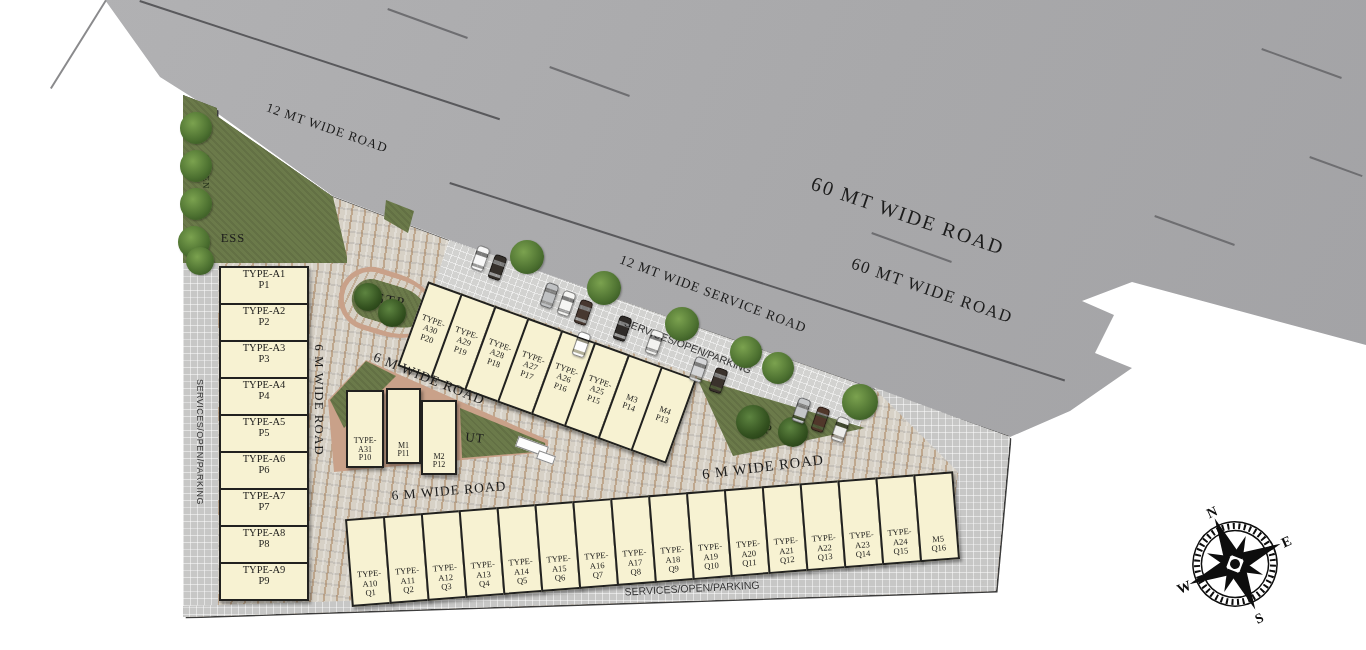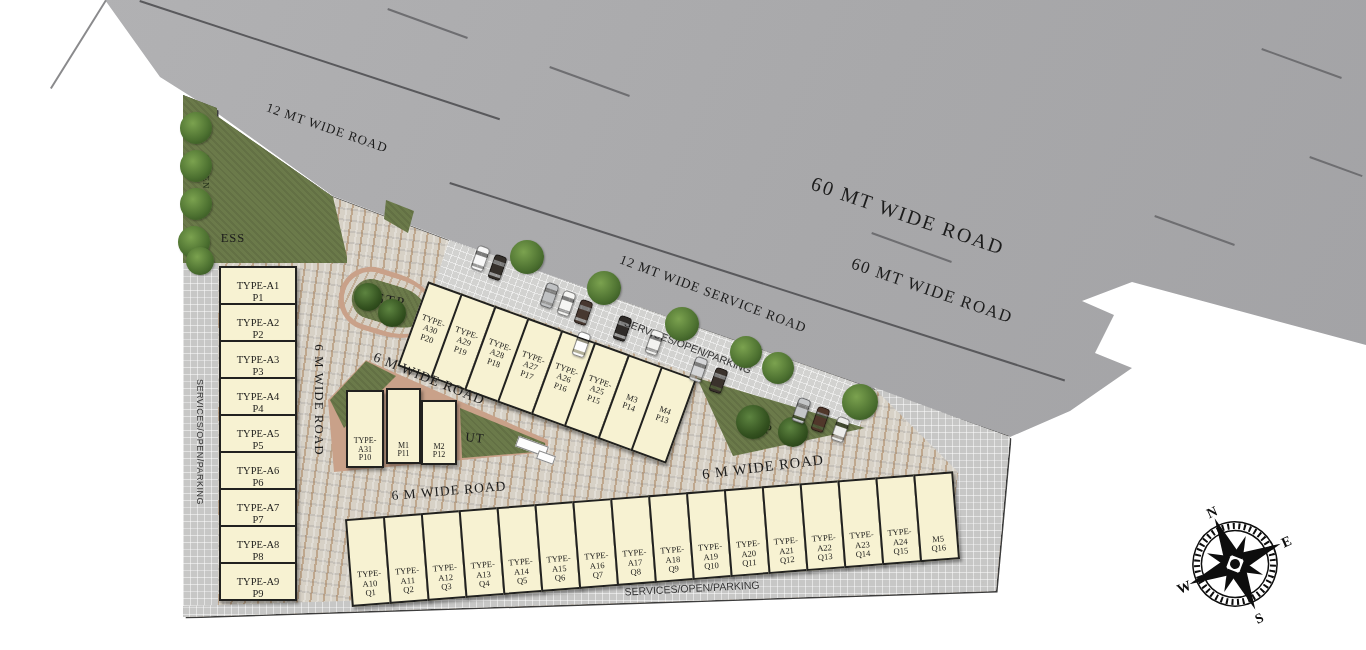--- a/index.html
+++ b/index.html
@@ -28,21 +28,21 @@
   .green{background-color:#6b7a4a;
      background-image:repeating-linear-gradient(45deg,rgba(0,0,0,.08) 0 2px,transparent 2px 5px);}
   .curb{background:#c9a189;}
   .pave{background-color:#d7d1c6;
      background-image:repeating-linear-gradient(98deg,rgba(150,98,48,.3) 0 2px,transparent 2px 8px);}
   
   .plot{box-sizing:border-box;background:#f7f2d2;border:2.5px solid #21211f;
         box-shadow:2px 3px 3px rgba(0,0,0,.35);display:flex;justify-content:center;
         text-align:center;color:#1d1d1b;flex:none;}
   .plot .pl{line-height:1.08;}
-  .plot.left{width:78px;height:39.5px;margin-top:-2.5px;align-items:flex-end;font-size:10.5px;}
+  .plot.left{width:90px;height:39.5px;margin-top:-2.5px;align-items:flex-start;font-size:10.5px;}
   .plot.mid{width:38px;height:90px;margin-left:-2.5px;align-items:center;font-size:8.5px;}
   .plot.bottom{width:40.5px;height:88px;margin-left:-2.5px;align-items:flex-end;font-size:8.5px;}
   .plot.bottom .pl{padding-bottom:6px;}
   .plot.inner{position:absolute;font-size:8px;align-items:flex-end;}
   .plot.inner .pl{padding-bottom:3px;}
   #plots-left{position:absolute;left:219px;top:268px;display:flex;flex-direction:column;}
   #plots-mid{position:absolute;left:430px;top:282px;display:flex;transform-origin:0 0;transform:rotate(20deg);}
   #plots-bottom{position:absolute;left:347px;top:519px;display:flex;transform-origin:0 0;transform:rotate(-4.5deg);}
   
   .lbl{position:absolute;white-space:nowrap;color:#1c1c1c;}
@@ -303,21 +303,21 @@
           <div>TYPE-A31</div>
           <div>P10</div>
         </div>
       </div>
       <div class="plot inner" style="left: 386px; top: 388px; width: 35px; height: 76px;">
         <div class="pl">
           <div>M1</div>
           <div>P11</div>
         </div>
       </div>
-      <div class="plot inner" style="left: 421px; top: 400px; width: 36px; height: 65px;">
+      <div class="plot inner" style="left: 421px; top: 400px; width: 36px; height: 75px;">
         <div class="pl">
           <div>M2</div>
           <div>P12</div>
         </div>
       </div>
     </div>
 
   <div class="gate" style="left:516px;top:441px;width:30px;height:9px;"></div>
   <div class="gate" style="left:537px;top:453px;width:16px;height:7px;"></div>
 

